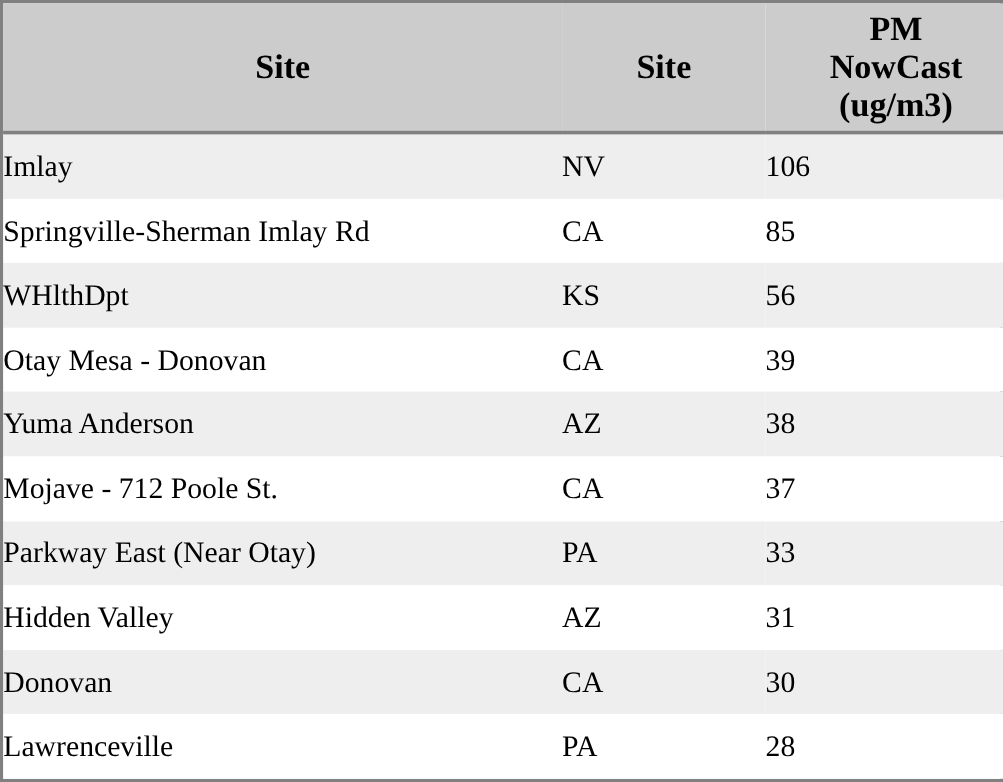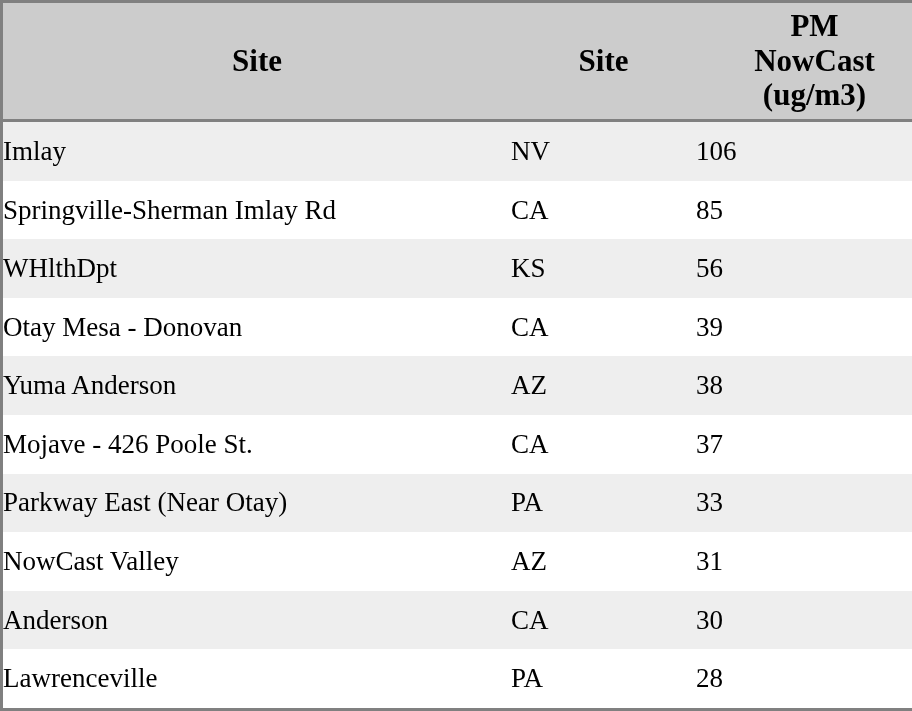--- a/index.html
+++ b/index.html
@@ -92,36 +92,36 @@
         <td>Otay Mesa - Donovan</td>
         <td>CA</td>
         <td>39</td>
       </tr>
       <tr class="row-odd">
         <td>Yuma Anderson</td>
         <td>AZ</td>
         <td>38</td>
       </tr>
       <tr class="row-even">
-        <td>Mojave - 426 Poole St.</td>
+        <td>Mojave - 712 Poole St.</td>
         <td>CA</td>
         <td>37</td>
       </tr>
       <tr class="row-odd">
         <td>Parkway East (Near Otay)</td>
         <td>PA</td>
         <td>33</td>
       </tr>
       <tr class="row-even">
-        <td>NowCast Valley</td>
+        <td>Hidden Valley</td>
         <td>AZ</td>
         <td>31</td>
       </tr>
       <tr class="row-odd">
-        <td>Anderson</td>
+        <td>Donovan</td>
         <td>CA</td>
         <td>30</td>
       </tr>
       <tr class="row-even">
         <td>Lawrenceville</td>
         <td>PA</td>
         <td>28</td>
       </tr>
     </tbody>
   </table>

